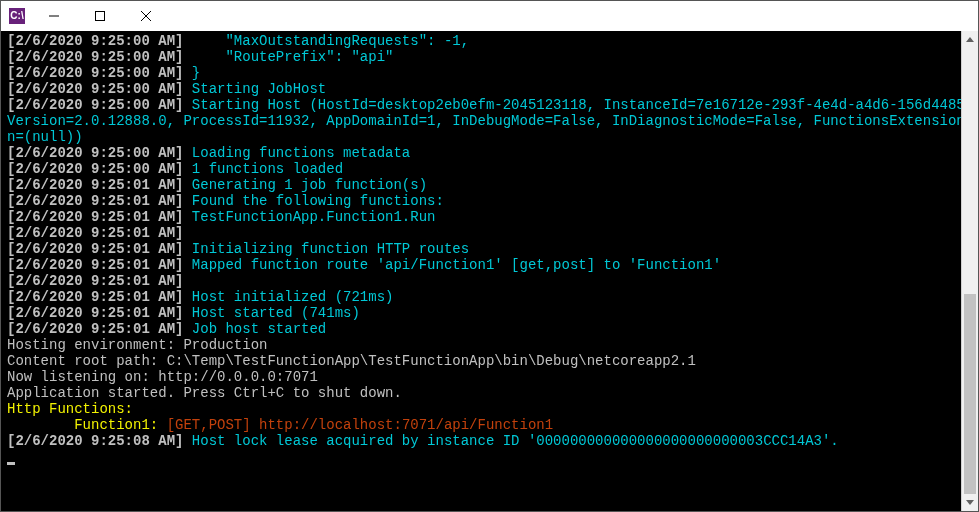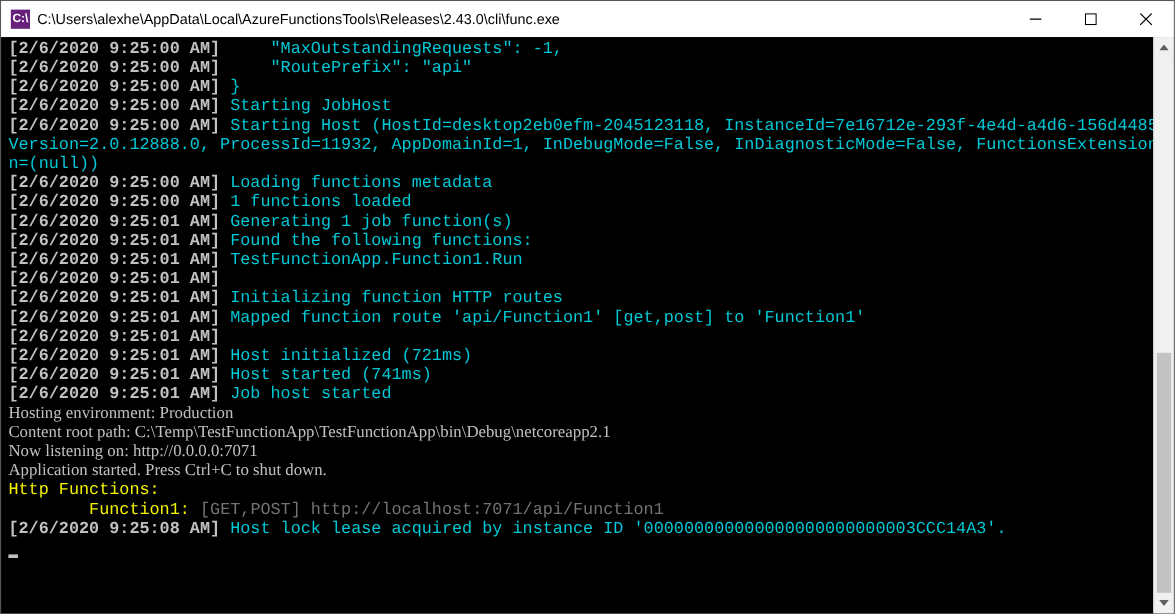--- a/index.html
+++ b/index.html
@@ -65,23 +65,23 @@
     background: #000;
     padding: 2px 4px 2px 6px;
     font-family: Consolas, "Courier New", monospace;
     font-size: 14px;
     line-height: 16px;
     white-space: pre;
     overflow: hidden;
   }
   .ts { color: #c0c0c0; font-weight: bold; }
   .cyan { color: #00c8d6; }
-  .gray { color: #c0c0c0; font-family: Liberation Serif, serif; }
+  .gray { color: #c0c0c0; }
   .yellow { color: #f2f200; text-align: right; }
-  .green { color: #737373; }
+  .green { color: #c2410c; }
   .scrollbar {
     width: 17px;
     background: #f0f0f0;
     display: flex;
     flex-direction: column;
     border-left: 1px solid #d0d0d0;
   }
   .sb-btn {
     height: 17px;
     background: #f0f0f0;
@@ -105,21 +105,20 @@
     vertical-align:bottom;
   }
 </style>
 </head>
 <body>
 
 <div class="window">
 
   <div class="titlebar">
     <div class="app-icon">C:\</div>
-    <div class="title">C:\Users\alexhe\AppData\Local\AzureFunctionsTools\Releases\2.43.0\cli\func.exe</div>
     <div class="win-controls">
       <div class="win-btn">
         <svg width="10" height="10">
             <line x1="0" y1="5" x2="10" y2="5"></line>
           </svg>
       </div>
       <div class="win-btn">
         <svg width="10" height="10">
             <rect x="0.5" y="0.5" width="9" height="9"></rect>
           </svg>

